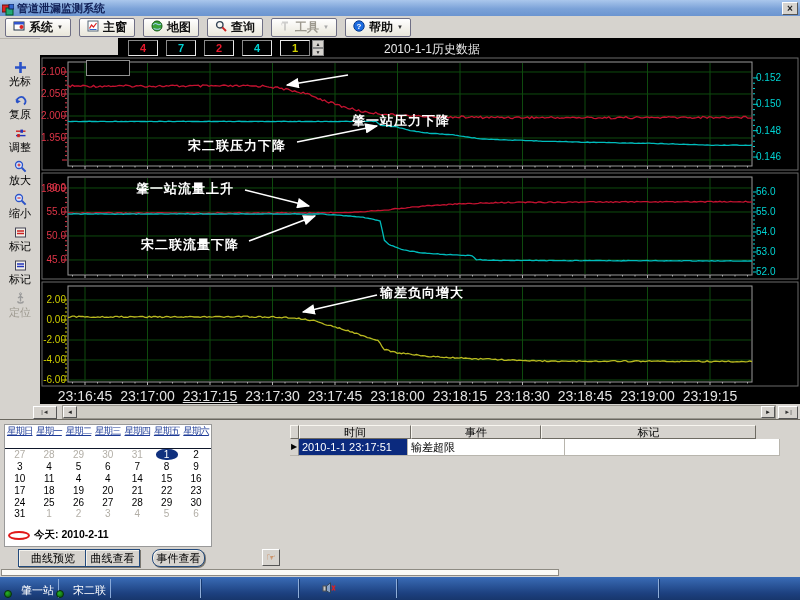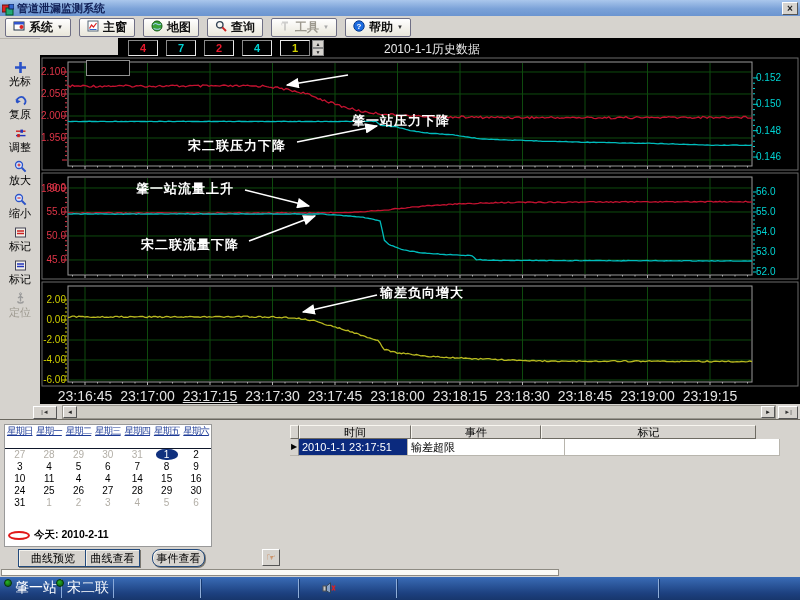--- a/index.html
+++ b/index.html
@@ -64,21 +64,21 @@
 .etable{position:absolute;left:290px;top:425px;width:494px}
 .thead{display:flex;height:14px}
 .th{background:#d6d3ce;border:1px solid;border-color:#f8f6f0 #6e6b63 #6e6b63 #f8f6f0;font-size:11px;text-align:center;line-height:12px;color:#000}
 .trow{display:flex;height:17px}
 .td{font-size:11px;line-height:16px;border-right:1px solid #b8b5ad;border-bottom:1px solid #b8b5ad;padding-left:3px;background:#fff;color:#000;overflow:hidden}
 .td.ind{background:#d6d3ce;padding:0;text-align:center;font-size:8px;line-height:15px;border-right:1px solid #888}
 .td.time{background:#0b2a7e;color:#fff}
 
 .pstrip{position:absolute;left:1px;top:569px;width:558px;height:7px;background:#fcfbf6;border:1px solid #8e8b83}
 .statusbar{position:absolute;left:0;top:577px;width:800px;height:23px;background:linear-gradient(180deg,#3a6cb6,#1d4180 70%,#17366c)}
-.scell{position:absolute;top:2px;height:19px;display:flex;align-items:flex-start;gap:3px;padding:0 4px;border-right:1px solid #89a9d8;color:#fff;font-size:14px;white-space:nowrap}
+.scell{position:absolute;top:2px;height:19px;display:flex;align-items:flex-end;gap:9px;padding:0 4px;border-right:1px solid #89a9d8;color:#fff;font-size:11px;white-space:nowrap}
 .sdot{width:8px;height:8px;border-radius:50%;background:radial-gradient(circle at 35% 35%,#28b428,#0a4f0a);border:1px solid #06320a;flex:0 0 auto}
 .ssep{position:absolute;top:2px;height:19px;width:1px;background:#8fadd8;box-shadow:1px 0 0 #16386e}
 .sicon{position:absolute;top:4px;left:322px;width:14px;height:14px}
 </style>
 </head>
 <body>
 
 <div class="titlebar">
   <span class="app-icon">
     <svg width="12" height="12">
@@ -636,20 +636,29 @@
       <div class="cal-row">
         <span>10</span>
         <span>11</span>
         <span>4</span>
         <span>4</span>
         <span>14</span>
         <span>15</span>
         <span>16</span>
       </div>
       <div class="cal-row">
+        <span>17</span>
+        <span>18</span>
+        <span>19</span>
+        <span>20</span>
+        <span>21</span>
+        <span>22</span>
+        <span>23</span>
+      </div>
+      <div class="cal-row">
         <span>24</span>
         <span>25</span>
         <span>26</span>
         <span>27</span>
         <span>28</span>
         <span>29</span>
         <span>30</span>
       </div>
       <div class="cal-row">
         <span>31</span>

